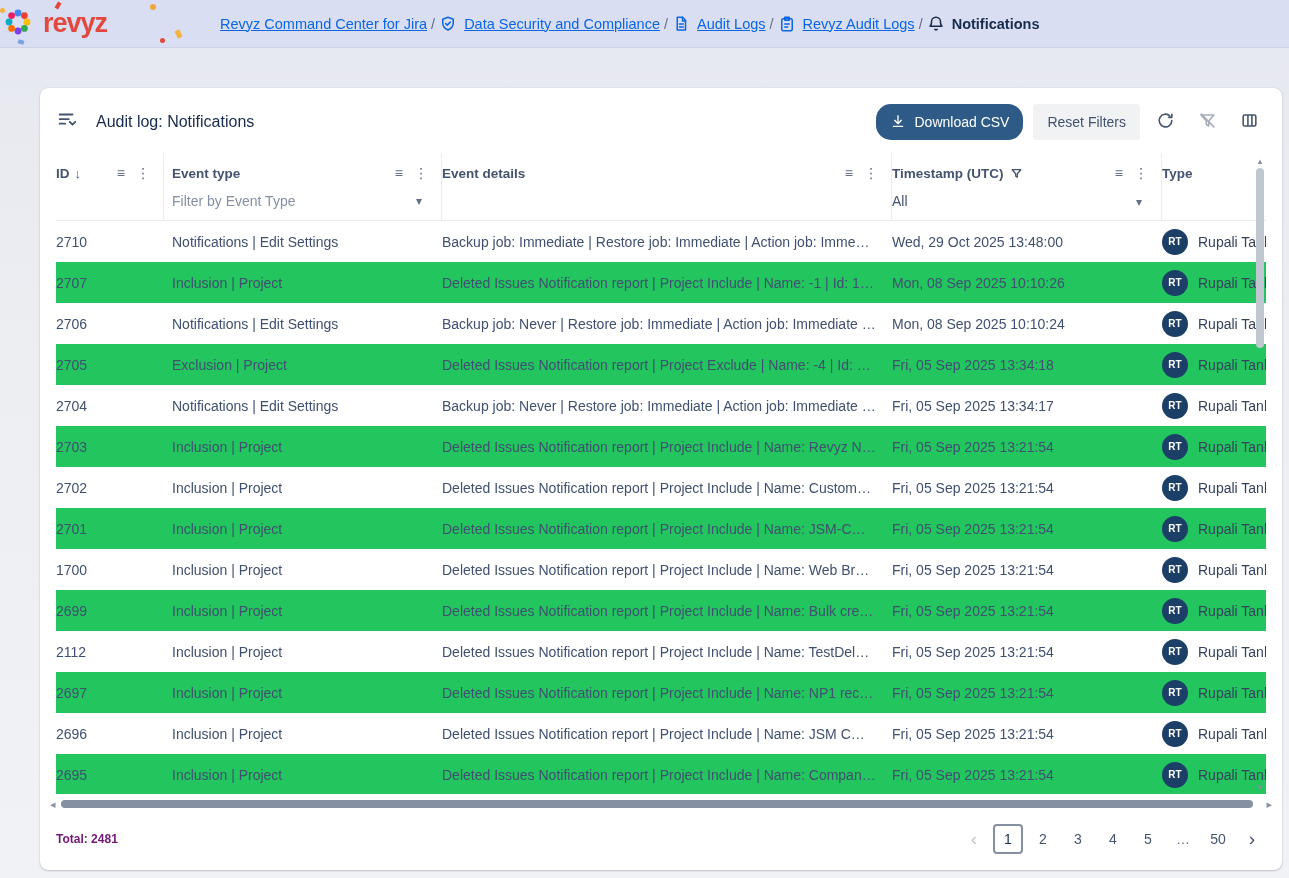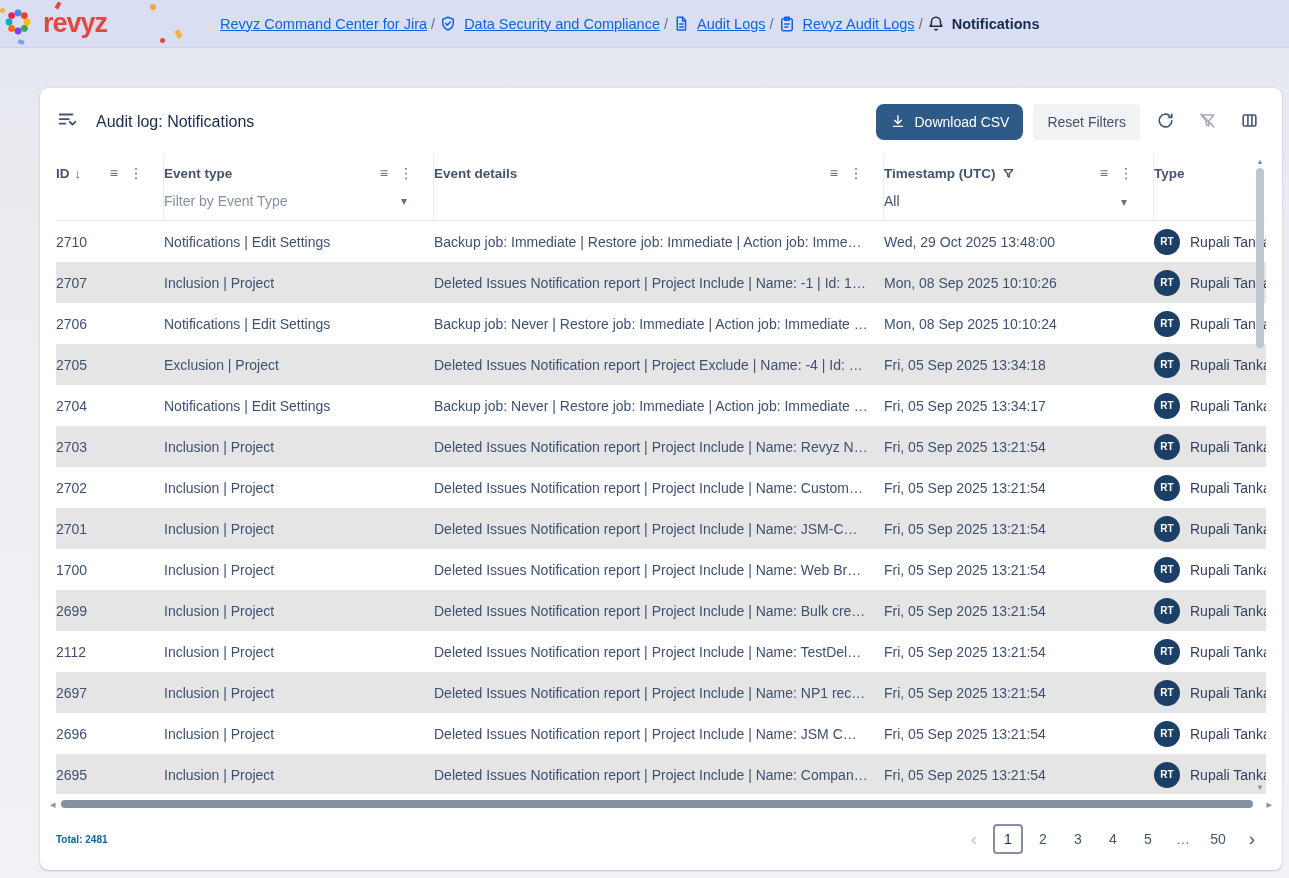--- a/index.html
+++ b/index.html
@@ -32,62 +32,62 @@
     height: 782px; display: flex; flex-direction: column; overflow: hidden;
   }
 
   
   .toolbar { display: flex; align-items: center; justify-content: space-between; padding: 16px 16px 14px; }
   .toolbar-left { display: flex; align-items: center; gap: 18px; }
   .toolbar-title { font-size: 16px; font-weight: 500; color: #172b4d; }
   .toolbar-right { display: flex; align-items: center; }
   .btn-primary {
     display: inline-flex; align-items: center; gap: 8px; background: #2e5a87; color: #fff;
-    border: none; border-radius: 8px; height: 36px; padding: 0 14px; font-size: 14px;
+    border: none; border-radius: 15px; height: 36px; padding: 0 14px; font-size: 14px;
     font-weight: 500; cursor: pointer; font-family: inherit;
   }
   .btn-subtle {
     background: #f1f2f4; color: #42526e; border: none; border-radius: 4px; height: 36px;
     padding: 0 14px; font-size: 14px; font-weight: 500; margin-left: 10px; cursor: pointer; font-family: inherit; text-align: center;
   }
   .icon-btn {
     width: 34px; height: 34px; border: none; background: transparent; border-radius: 4px;
     display: inline-flex; align-items: center; justify-content: center; cursor: pointer; margin-left: 8px;
   }
   .icon-btn:first-of-type { margin-left: 14px; }
 
   
   .table-area { position: relative; flex: 1; overflow: hidden; margin: 0 16px; }
   .thead { display: flex; border-bottom: 1px solid #ebecf0; }
-  .th { position: relative; padding: 8px 12px 4px 0; border-right: 1px solid #ebecf0; flex: none; }
+  .th { position: relative; padding: 8px 5px 4px 0; border-right: 1px solid #ebecf0; flex: none; }
   .th:last-child { border-right: none; }
   .th-top { display: flex; align-items: center; height: 22px; }
   .th-label { font-size: 13.5px; font-weight: 700; color: #44546f; }
   .sort-glyph { margin-left: 5px; color: #44546f; font-size: 13px; cursor: pointer; }
   .funnel-wrap { margin-left: 6px; display: flex; align-items: center; cursor: pointer; }
   .th-tools { margin-left: auto; display: flex; align-items: center; gap: 11px; color: #626f86; padding-right: 8px; }
   .drag-glyph { font-size: 14px; cursor: grab; }
   .kebab-glyph { font-size: 14px; cursor: pointer; }
   .th-filter { height: 30px; display: flex; align-items: center; margin-top: 2px; }
   .filter-box { display: flex; align-items: center; width: calc(100% - 14px); }
   .filter-input { border: none; outline: none; flex: 1; font-size: 14px; color: #172b4d; background: transparent; font-family: inherit; min-width: 0; }
   .filter-input::placeholder { color: #8590a2; }
   .caret { color: #626f86; font-size: 12px; cursor: pointer; padding-left: 6px; }
   .filter-select { display: flex; align-items: flex-end; width: calc(100% - 14px); font-size: 14px; color: #44546f; cursor: pointer; }
   .filter-select .val { flex: 1; }
 
   .col-id      { width: 108px; }
-  .col-type    { width: 270px; }
+  .col-type    { width: 270px; margin-left: 8px; }
   .col-details { width: 450px; }
   .col-time    { width: 270px; }
   .col-name    { width: 214px; }
 
   .tbody { }
   .tr { display: flex; height: 41px; align-items: center; cursor: default; }
-  .tr.alt { background: #e5e5e5; }
+  .tr.alt { background: #22c55e; }
   .td {
     flex: none; font-size: 14px; color: #3f5070; white-space: nowrap;
     overflow: hidden; text-overflow: ellipsis; padding-right: 16px;
   }
   .td.col-name { display: flex; align-items: center; gap: 10px; padding-right: 4px; }
   .avatar {
     width: 26px; height: 26px; border-radius: 50%; background: #1b3f66; color: #fff;
     font-size: 10px; font-weight: 700; display: flex; align-items: center; justify-content: center; flex: none;
   }
   .name-text { font-size: 14px; color: #34425e; white-space: nowrap; overflow: hidden; }
@@ -99,21 +99,21 @@
   .vs-thumb { position: absolute; top: 0; left: 0; width: 8px; height: 180px; background: #c1c7d0; border-radius: 4px; cursor: grab; }
 
   
   .hscroll { height: 16px; margin: 2px 10px 2px; display: flex; align-items: center; gap: 5px; }
   .hs-arrow { color: #8a94a6; font-size: 11px; line-height: 1; cursor: pointer; }
   .hs-track { flex: 1; height: 8px; position: relative; }
   .hs-thumb { position: absolute; left: 0; top: 0; height: 8px; width: calc(100% - 8px); background: #8590a2; border-radius: 4px; cursor: grab; }
 
   
   .card-footer { display: flex; align-items: center; justify-content: space-between; padding: 10px 16px 16px; }
-  .total { font-size: 10px; font-weight: 700; color: #0369a1; }
+  .total { font-size: 12px; font-weight: 700; color: #701a75; }
   .pagination { display: flex; align-items: center; gap: 5px; }
   .page-btn {
     min-width: 30px; height: 30px; display: inline-flex; align-items: center; justify-content: center;
     font-size: 14px; color: #44546f; border-radius: 4px; cursor: pointer; padding: 0 6px;
     background: transparent; border: none; font-family: inherit;
   }
   .page-btn.active { border: 2px solid #8590a2; color: #172b4d; font-weight: 500; }
   .page-ellipsis { cursor: default; color: #626f86; }
   .pg-chevron {
     width: 28px; height: 30px; display: inline-flex; align-items: center; justify-content: center;

